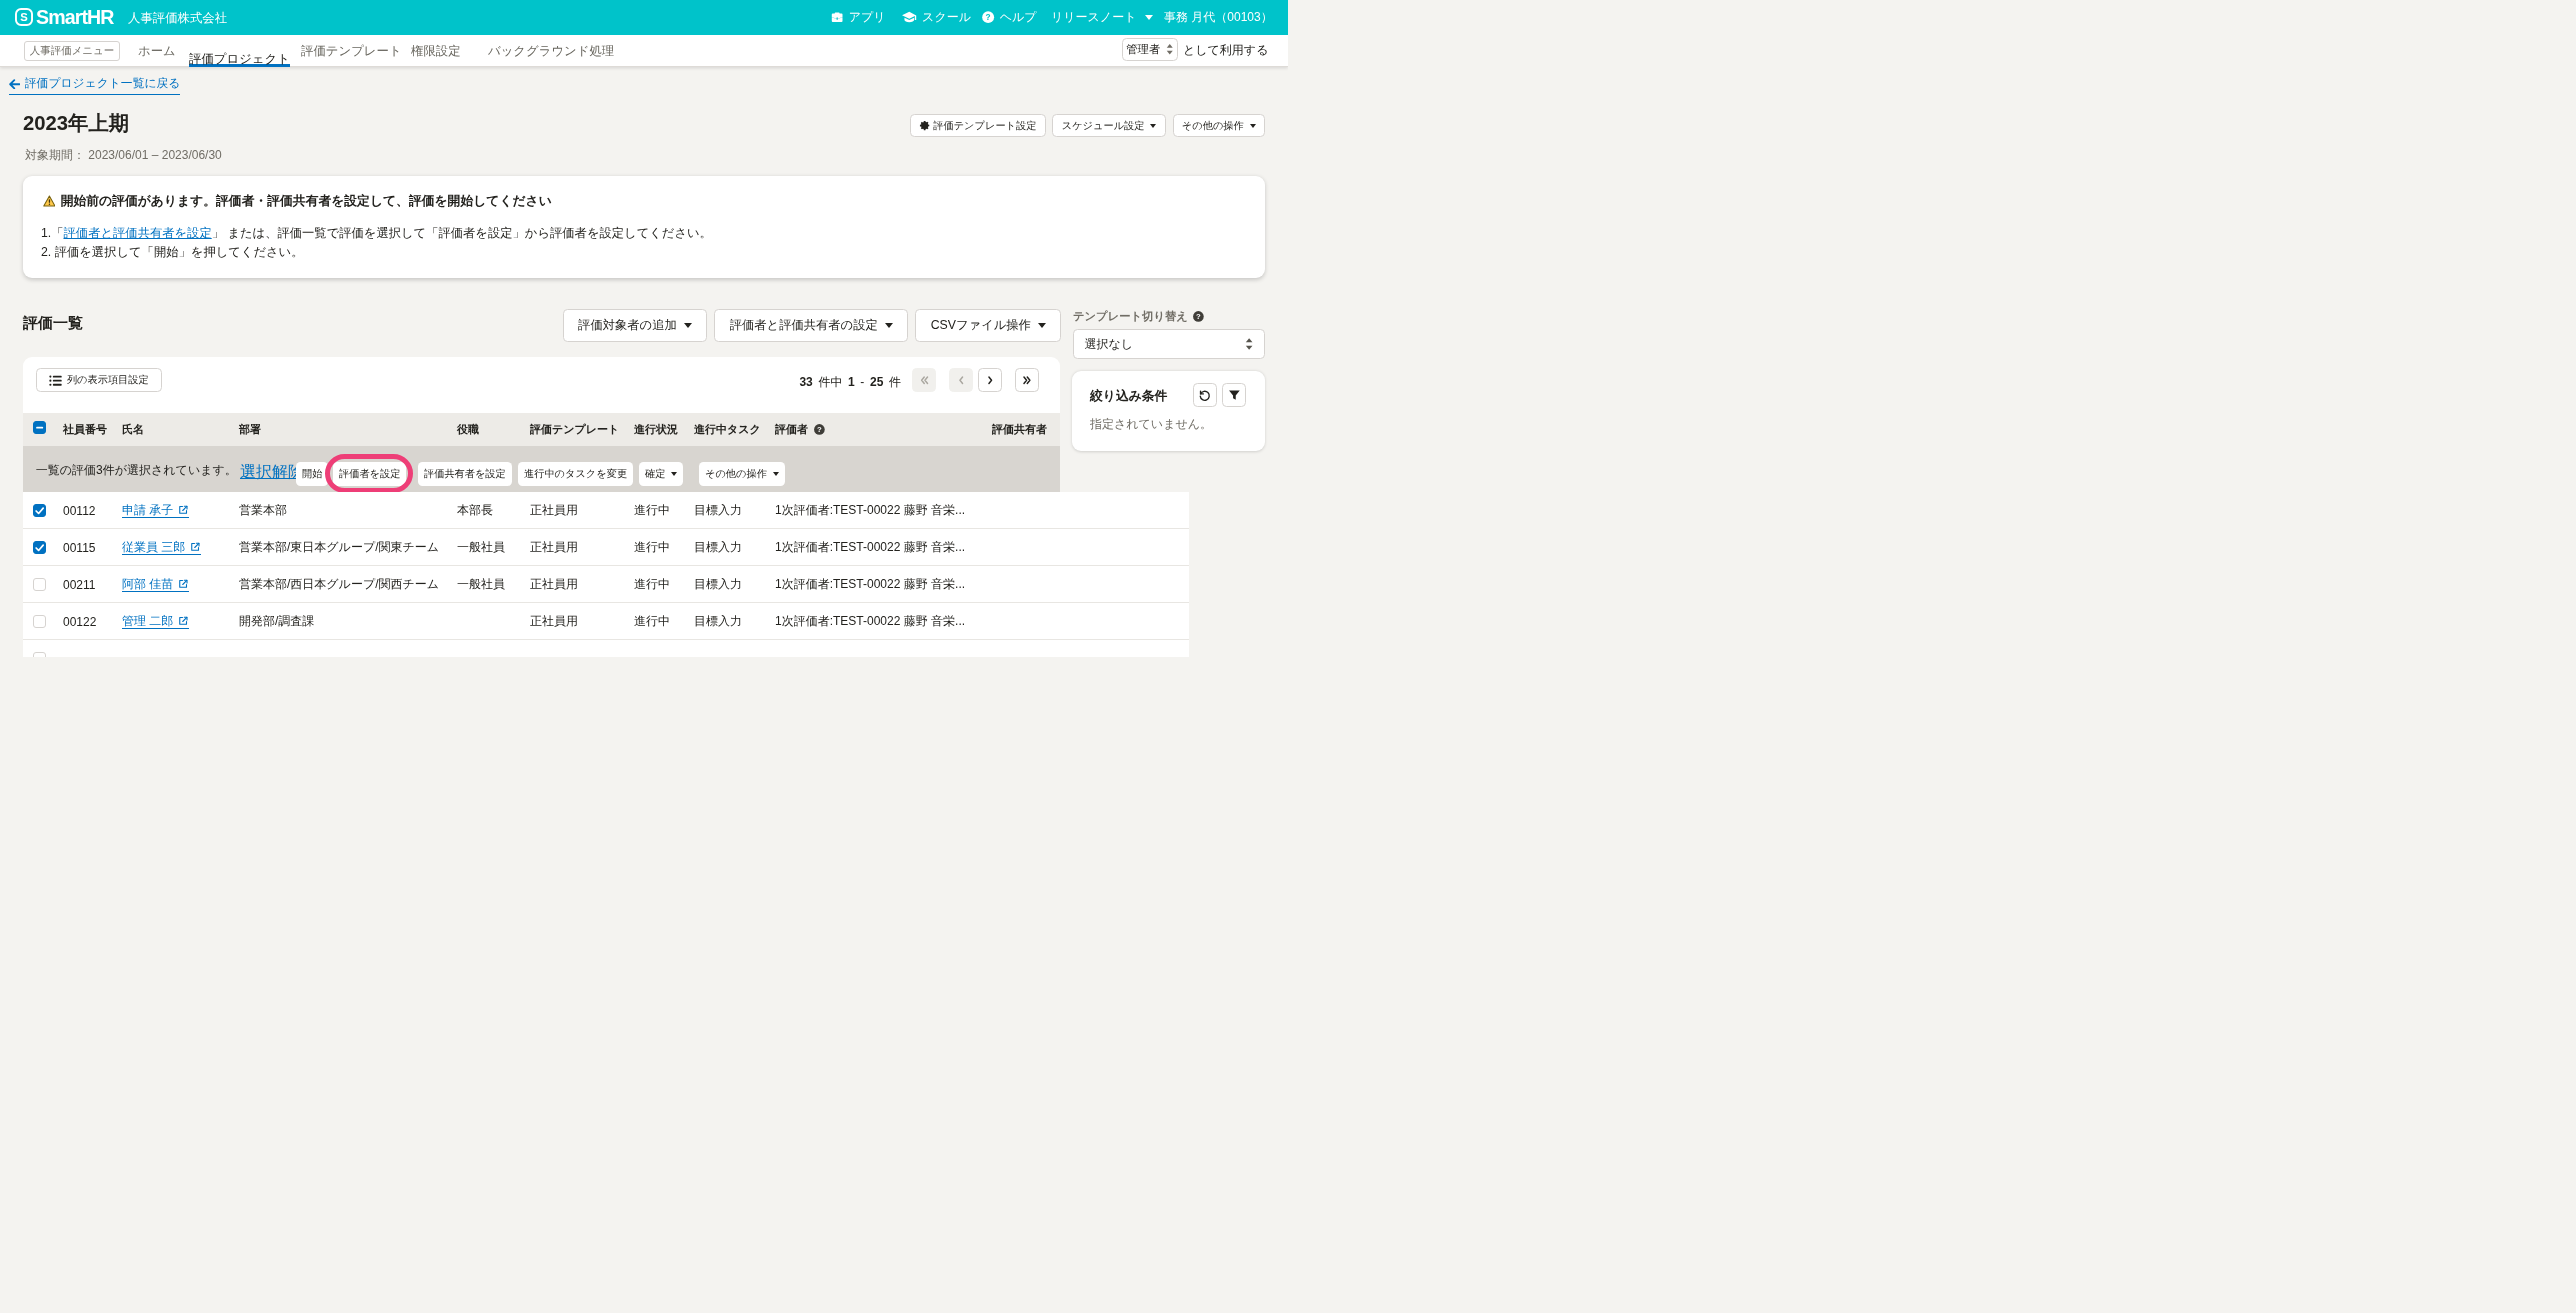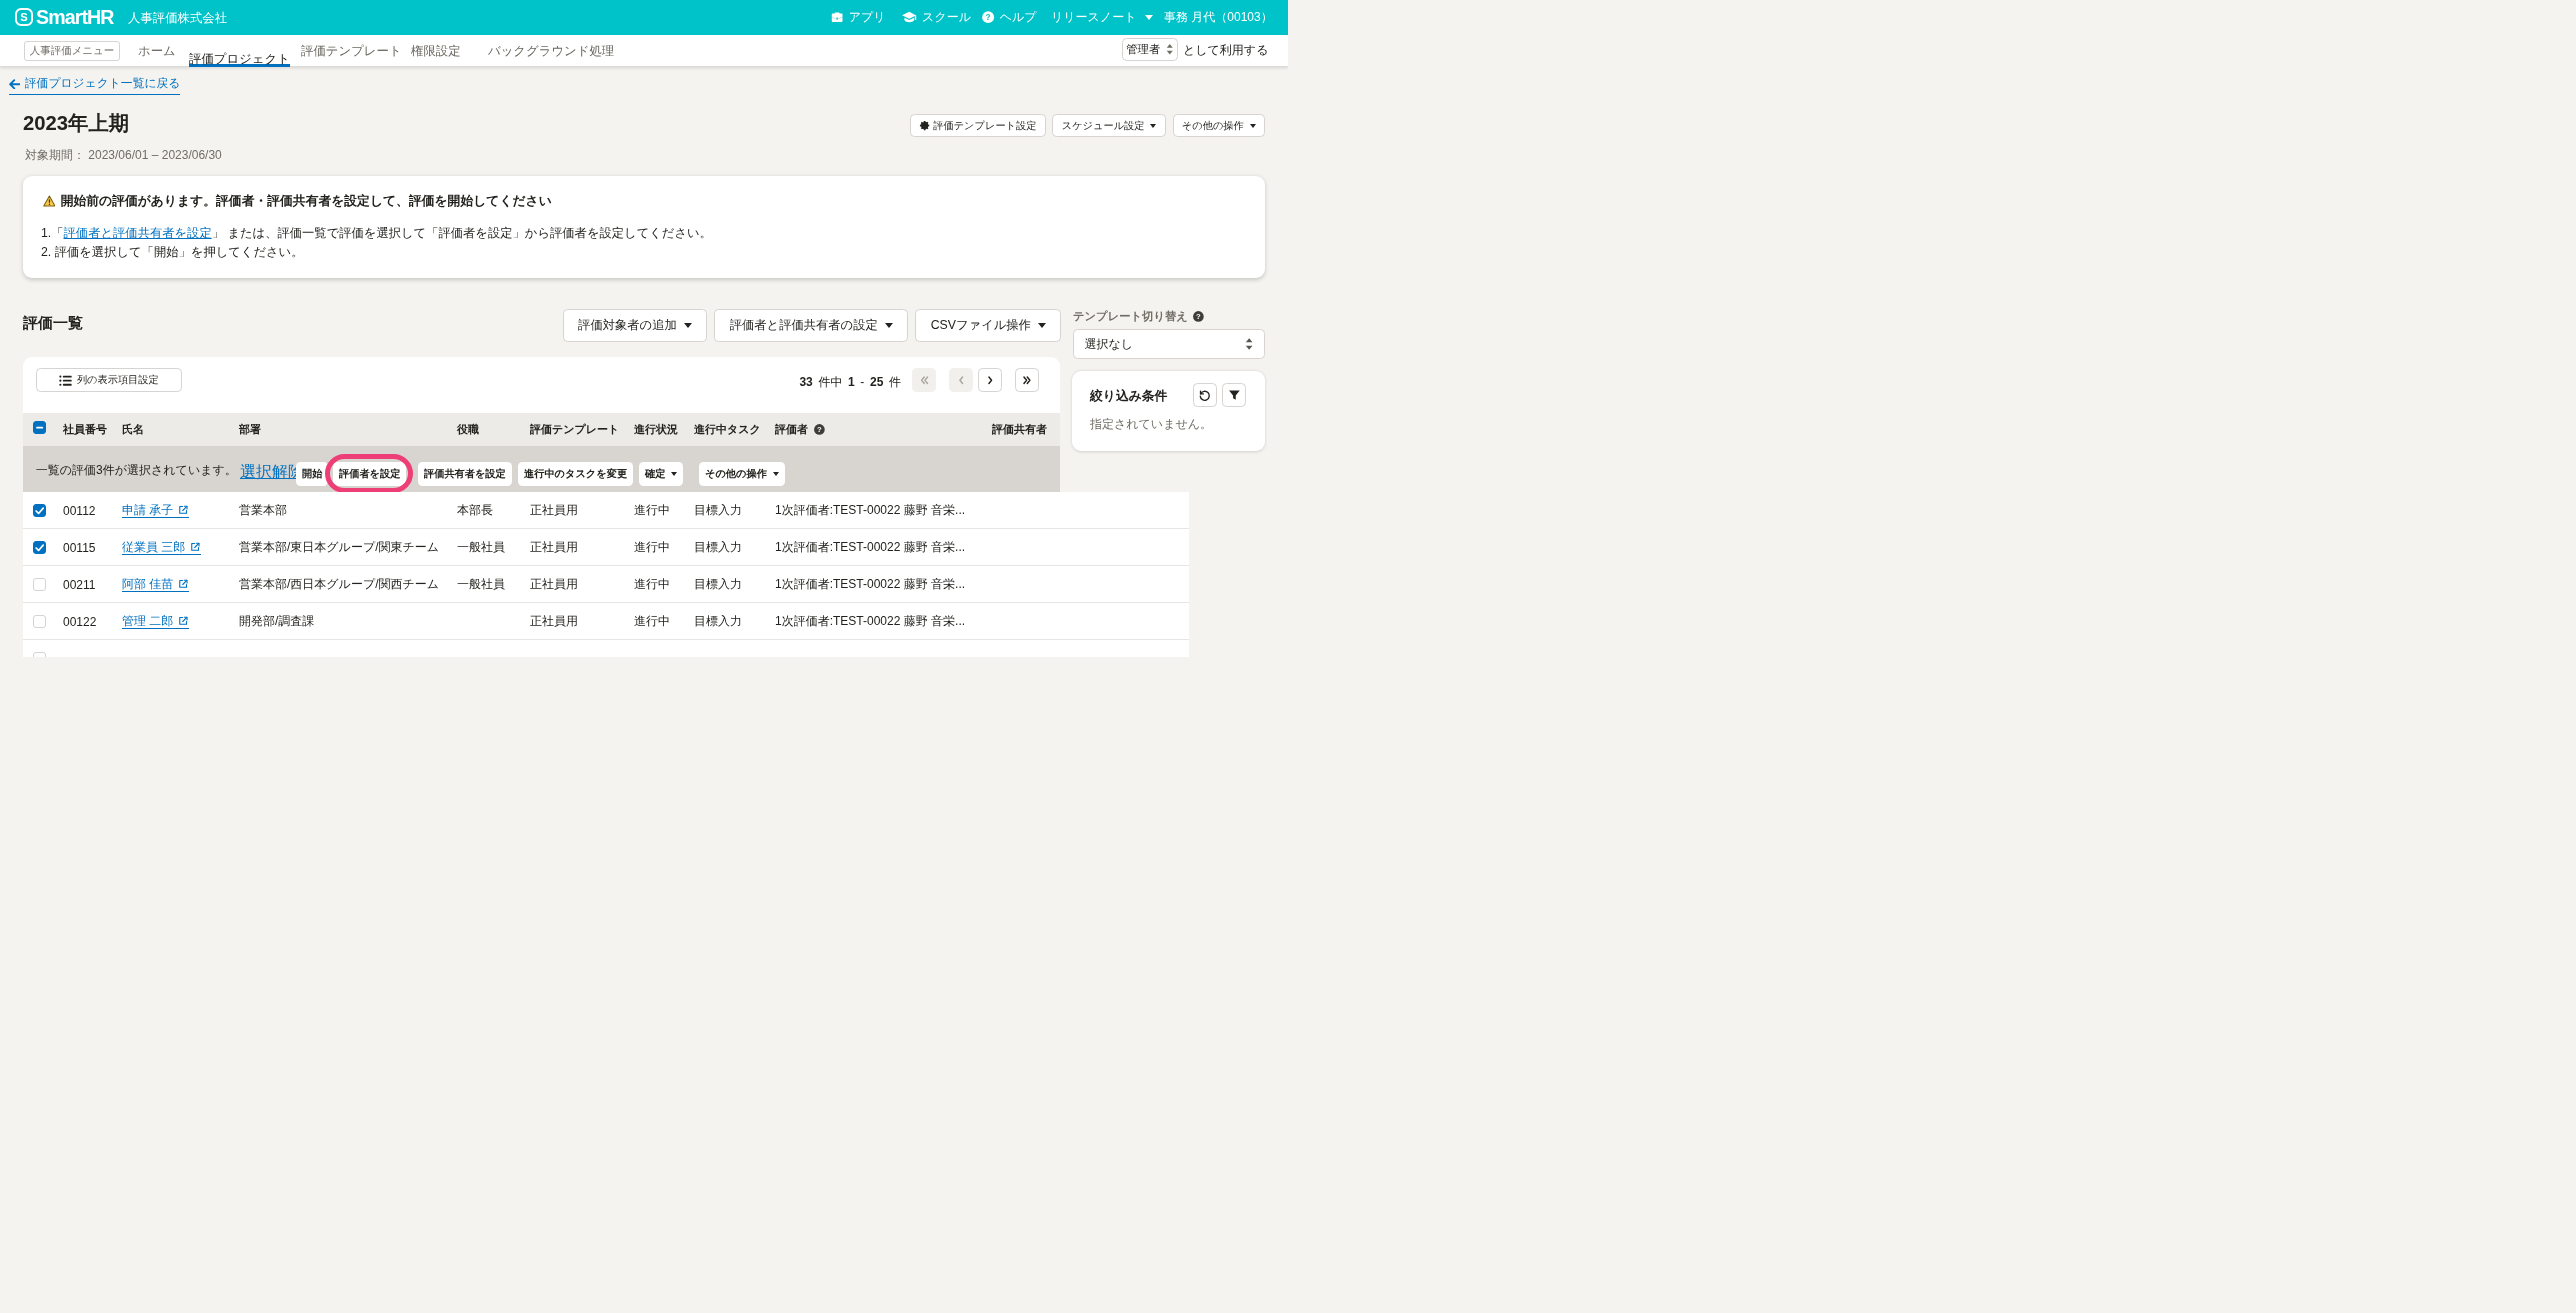--- a/index.html
+++ b/index.html
@@ -40,34 +40,34 @@
 #secBtns .btn{height:33px;font-size:12.3px;padding:0 14.3px;gap:6.8px}
 
 #tmplLabel{position:absolute;left:1073px;top:309px;font-size:11.3px;font-weight:bold;color:#706d65;display:flex;align-items:center;gap:4.5px}
 #tmplSelect{position:absolute;left:1073px;top:329px;width:192px;height:30px;background:#fff;border:0.8px solid #d6d3d0;border-radius:4.5px;display:flex;align-items:center;padding:0 10.5px;font-size:12px}
 #filterCard{position:absolute;left:1072px;top:371px;width:193px;height:80px;background:#fff;border-radius:9px;box-shadow:0 0.8px 3px rgba(0,0,0,.15)}
 #filterCard .fhead{position:absolute;left:18px;top:16.6px;font-size:12.8px;font-weight:bold}
 .iconBtn{position:absolute;width:24px;height:24px;background:#fff;border:0.8px solid #d6d3d0;border-radius:4.5px;display:flex;align-items:center;justify-content:center}
 #filterCard .fnone{position:absolute;left:18px;top:45px;font-size:12px;color:#706d65}
 
 #card{position:absolute;left:23px;top:357px;width:1037px;height:300px;background:#fff;border-radius:9px 9px 0 0}
-#colBtn{position:absolute;left:12.8px;top:11.3px;height:24px;font-size:10.2px;padding:0 22px;gap:5.3px}
+#colBtn{position:absolute;left:12.8px;top:11.3px;height:24px;font-size:10.2px;padding:0 12px;gap:5.3px}
 #pageInfo{position:absolute;top:16.6px;right:159px;font-size:12px;word-spacing:2.3px}
 .pagBtn{position:absolute;top:11.3px;width:24px;height:24px;border-radius:4.5px;display:flex;align-items:center;justify-content:center}
 .pagBtn.dis{background:#f1f0ed;border:0.8px solid #f1f0ed;color:#aaa7a0}
 .pagBtn.en{background:#fff;border:0.8px solid #d6d3d0;color:#23221e}
 #thead{position:absolute;left:0;top:56px;width:1037px;height:33px;background:#edebe7}
 #selbar{position:absolute;left:0;top:89px;width:1037px;height:47px;background:#d8d5d0}
 .th{position:absolute;top:0;height:33px;display:flex;align-items:center;font-size:11px;font-weight:bold;white-space:nowrap}
 .row{position:absolute;left:0;width:1166px;height:37px;border-bottom:0.8px solid #e8e6e2;background:#fff}
 .cell{position:absolute;top:0;height:37px;display:flex;align-items:center;font-size:12px;white-space:nowrap}
 .cb{position:absolute;left:9.8px;width:12.8px;height:12.8px;border:0.8px solid #d6d3d0;border-radius:3px;background:#fff}
 .cb.on{background:#0071c1;border-color:#0071c1}
 #selbar .txt{position:absolute;left:12.8px;top:16px;font-size:12px}
-.sbtn{position:absolute;top:16px;height:24px;background:#fff;border-radius:4.5px;font-size:10.2px;font-weight:bold;display:flex;align-items:center;justify-content:center;gap:6px;white-space:nowrap}
+.sbtn{position:absolute;top:16px;height:24px;background:#fff;border-radius:4.5px;font-size:10.2px;font-weight:normal;display:flex;align-items:center;justify-content:center;gap:6px;white-space:nowrap}
 #ring{position:absolute;border:5.3px solid #ee3e77;border-radius:19.6px}
 </style></head><body>
 <div id="page">
 
 <div id="teal">
   <svg class="abs" style="left:15px;top:7.5px" width="18" height="18" viewBox="0 0 24 24">
     <rect x="1.3" y="1.3" width="21.4" height="21.4" rx="6.8" fill="none" stroke="#fff" stroke-width="2.6"></rect>
     <text x="12" y="17.3" font-size="15" font-weight="bold" text-anchor="middle" fill="#fff" font-family="Liberation Sans,sans-serif">S</text>
   </svg>
   <div class="wordmark">SmartHR</div>

